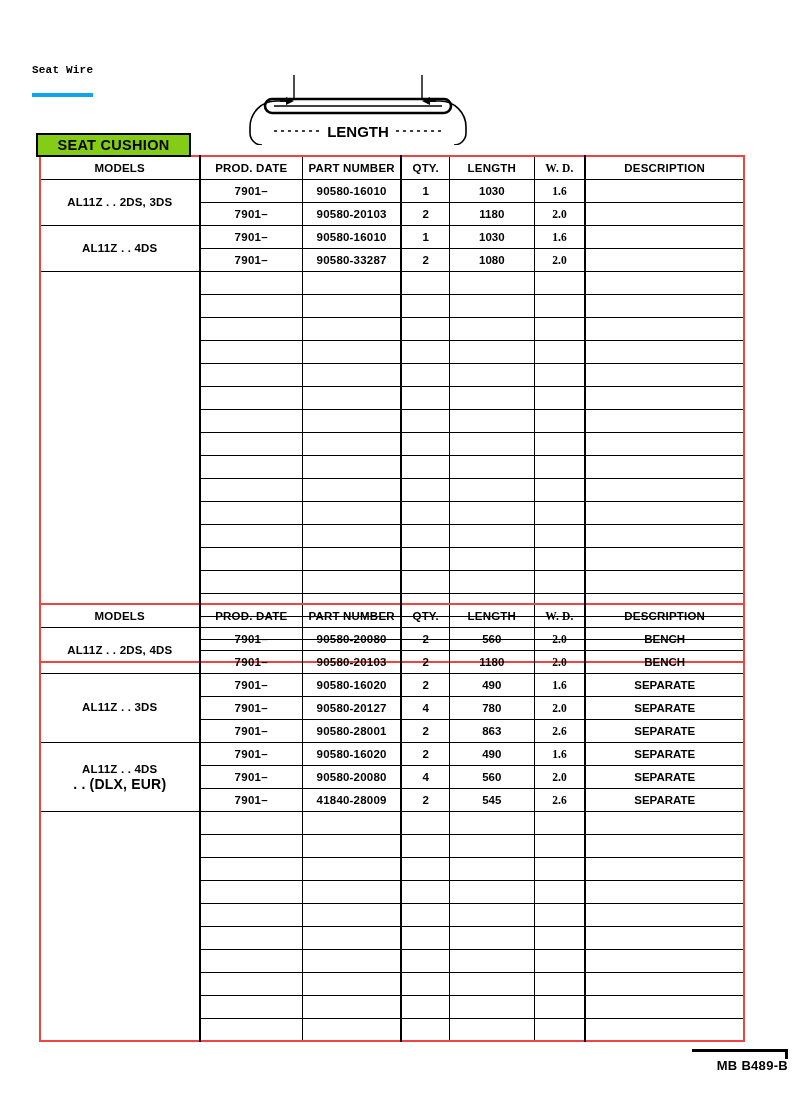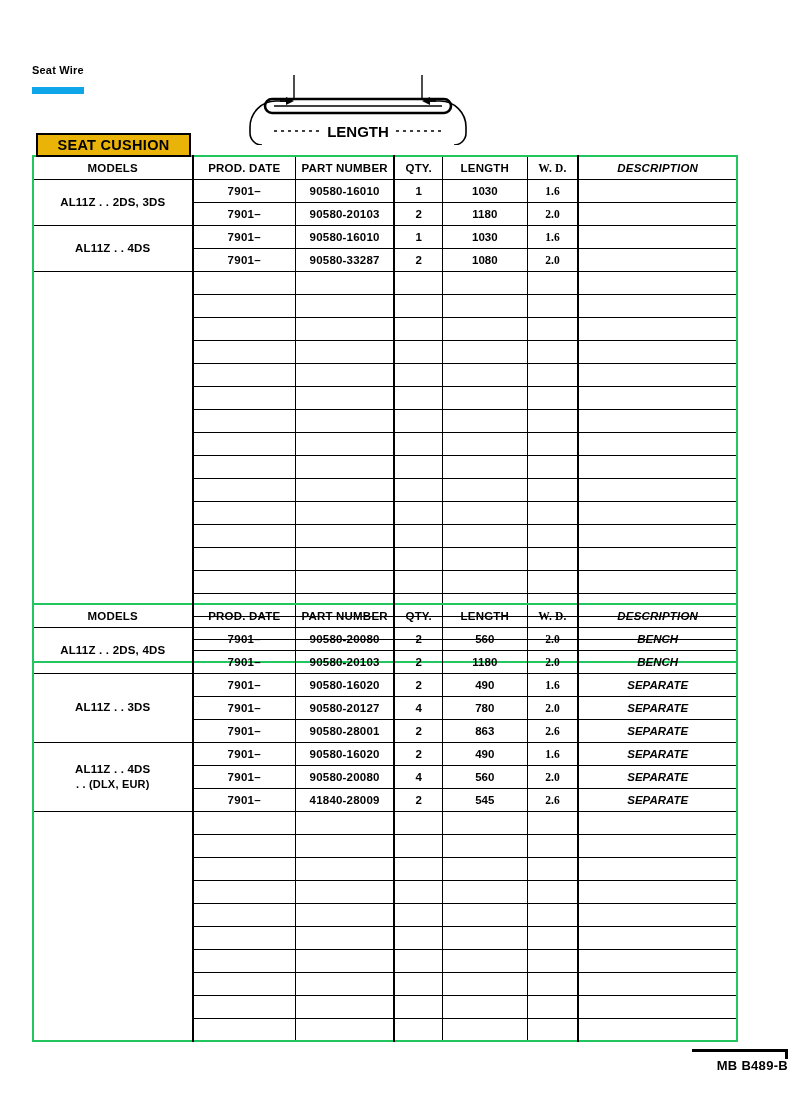--- a/index.html
+++ b/index.html
@@ -17,23 +17,24 @@
   }
 
   
   .sheet-title {
     position: absolute;
     left: 32px;
     top: 64px;
     font-size: 11px;
     font-weight: bold;
     letter-spacing: 0.2px;
-    border-bottom: 7px solid #0ea5e9;
-    padding-bottom: 11px;
+    border-bottom: 4px solid #0ea5e9;
+    padding-bottom: 17px;
     line-height: 12px;
+    font-family: Liberation Mono, monospace;
   }
 
   
   .diagram {
     position: absolute;
     left: 228px;
     top: 55px;
     width: 260px;
     height: 90px;
   }
@@ -46,21 +47,21 @@
   .title-tab {
     position: relative;
     width: 155px;
     height: 24px;
     border: 2px solid #000;
     border-bottom: 2px solid #000;
     box-sizing: border-box;
     display: flex;
     align-items: center;
     justify-content: center;
-    background: #eab308;
+    background: #84cc16;
     z-index: 3;
     margin-left: 4px;
   }
   .title-tab span {
     font-size: 14.5px;
     font-weight: bold;
     letter-spacing: 0.3px;
   }
 
   table.parts {
@@ -78,32 +79,33 @@
     font-size: 11.5px;
     font-weight: bold;
     text-align: center;
     vertical-align: middle;
     box-sizing: border-box;
     overflow: hidden;
     white-space: nowrap;
   }
   
   table.parts {
-    border: 2px solid #22c55e;
+    border: 2px solid #ef4444;
+    margin-left: 7px;
   }
   table.parts tr:first-child th { border-top: none; }
 
   
   .col-models   { width: 155px; border-left: none !important; }
   .col-date     { width: 100px; }
   .col-part     { width: 96px; }
   .col-qty      { width: 47px; }
   .col-length   { width: 82px; }
   .col-wd       { width: 50px; font-family: Liberation Serif, serif; }
-  .col-desc     { width: 154px; border-right: none !important; font-style: italic; }
+  .col-desc     { width: 154px; border-right: none !important; }
 
   .heavy-left  { border-left: 2px solid #000 !important; }
 
   th.hdr {
     font-size: 12px;
     font-weight: bold;
     letter-spacing: 0.2px;
     height: 26px;
   }
   th.hdr-models { border-top: none !important; }
@@ -119,21 +121,21 @@
   td.desc-cell {
     text-align: left;
     padding-left: 8px;
     font-size: 12.5px;
   }
   td.date-cell { font-size: 13px; letter-spacing: 0.3px; }
   td.part-cell { font-size: 12.5px; letter-spacing: 0.2px; }
   td.num-cell  { font-size: 12.5px; }
   td.empty-cell { }
 
-  .models-sub { display:block; font-size: 11px; }
+  .models-sub { display:block; font-size: 14px; }
 
   
   .footer-code {
     position: absolute;
     right: 12px;
     top: 1058px;
     font-size: 13px;
     font-weight: bold;
     letter-spacing: 0.3px;
   }

